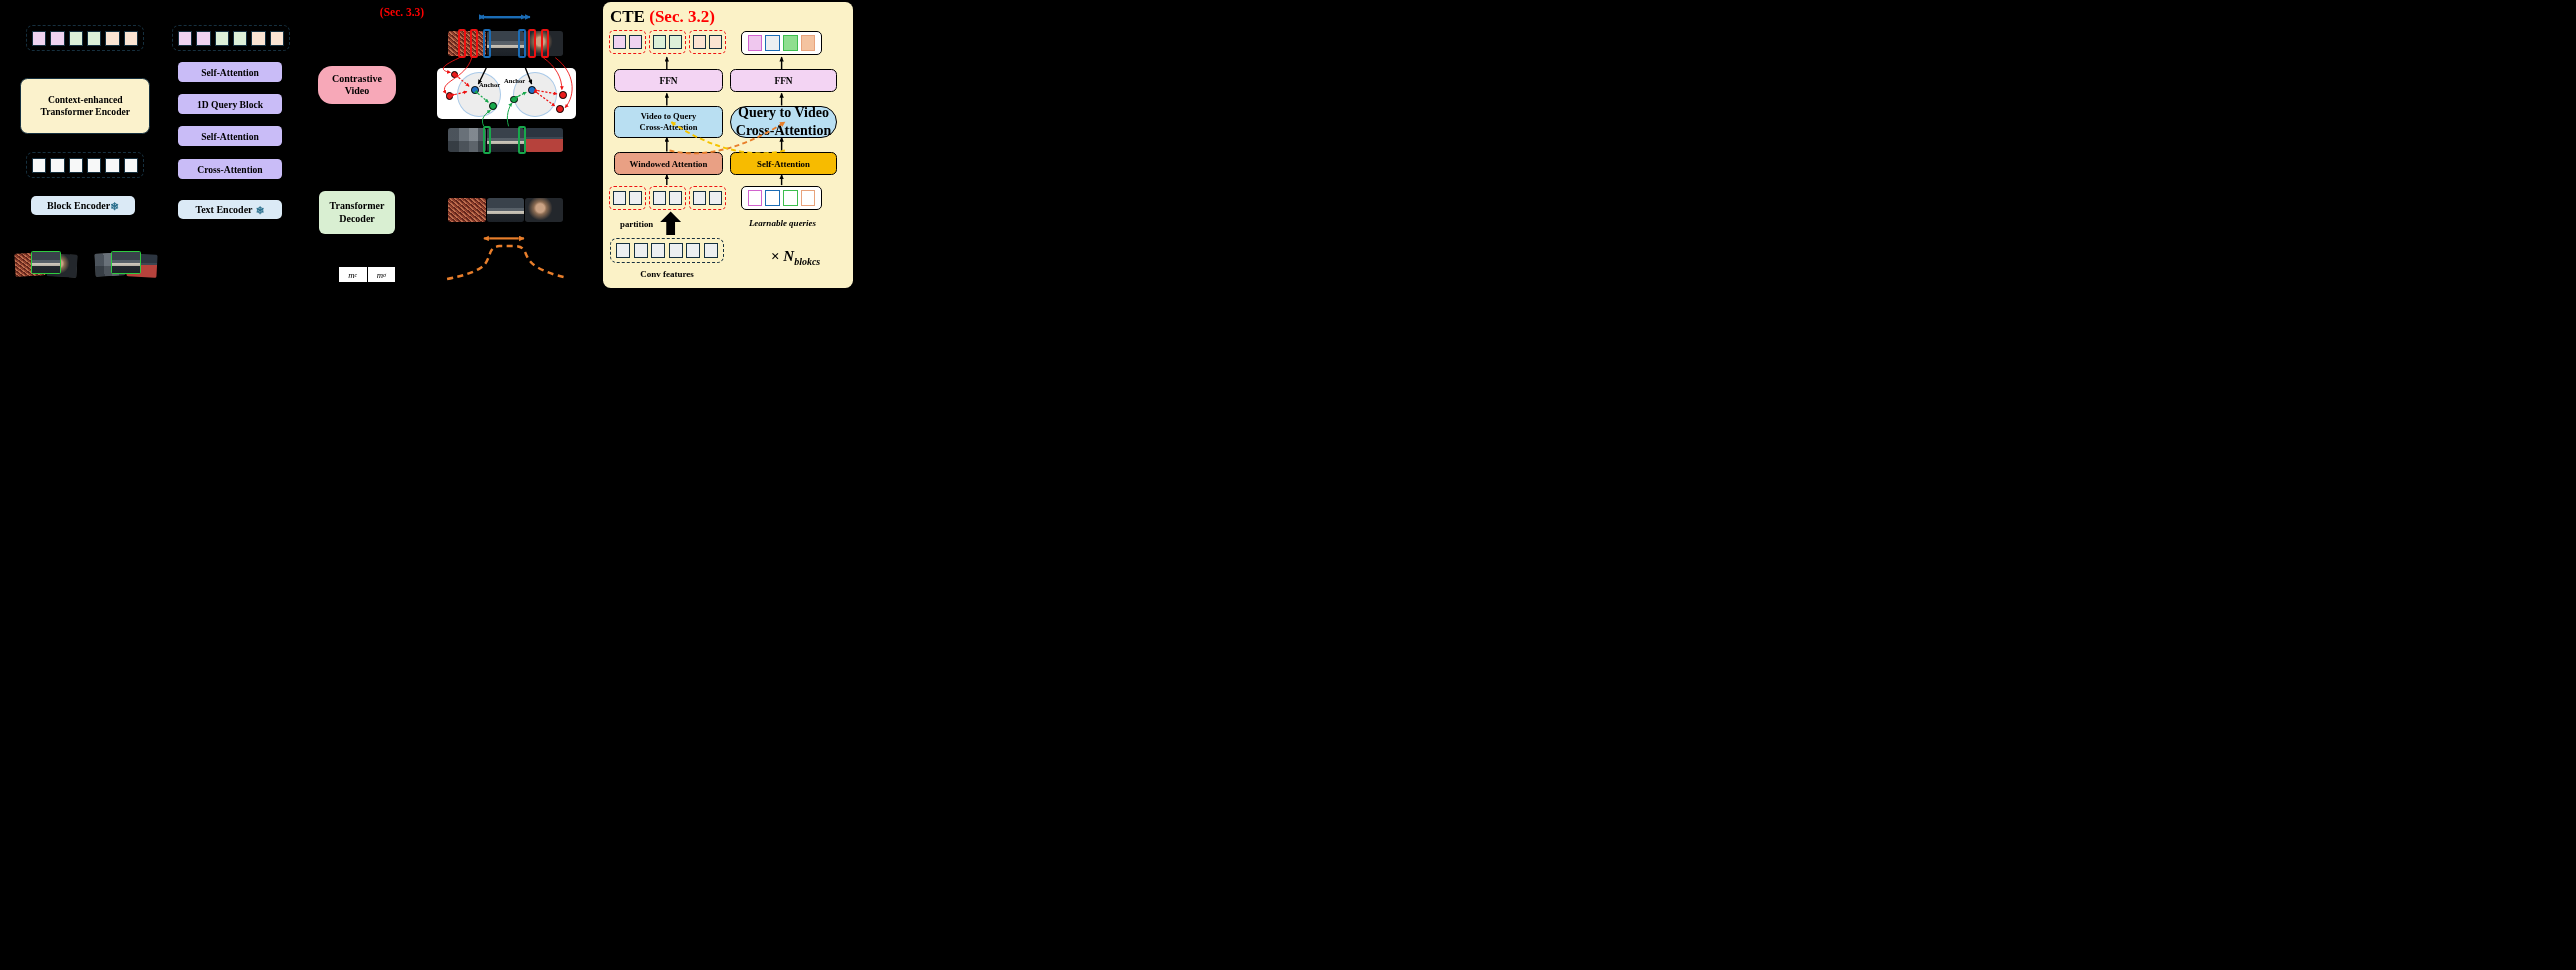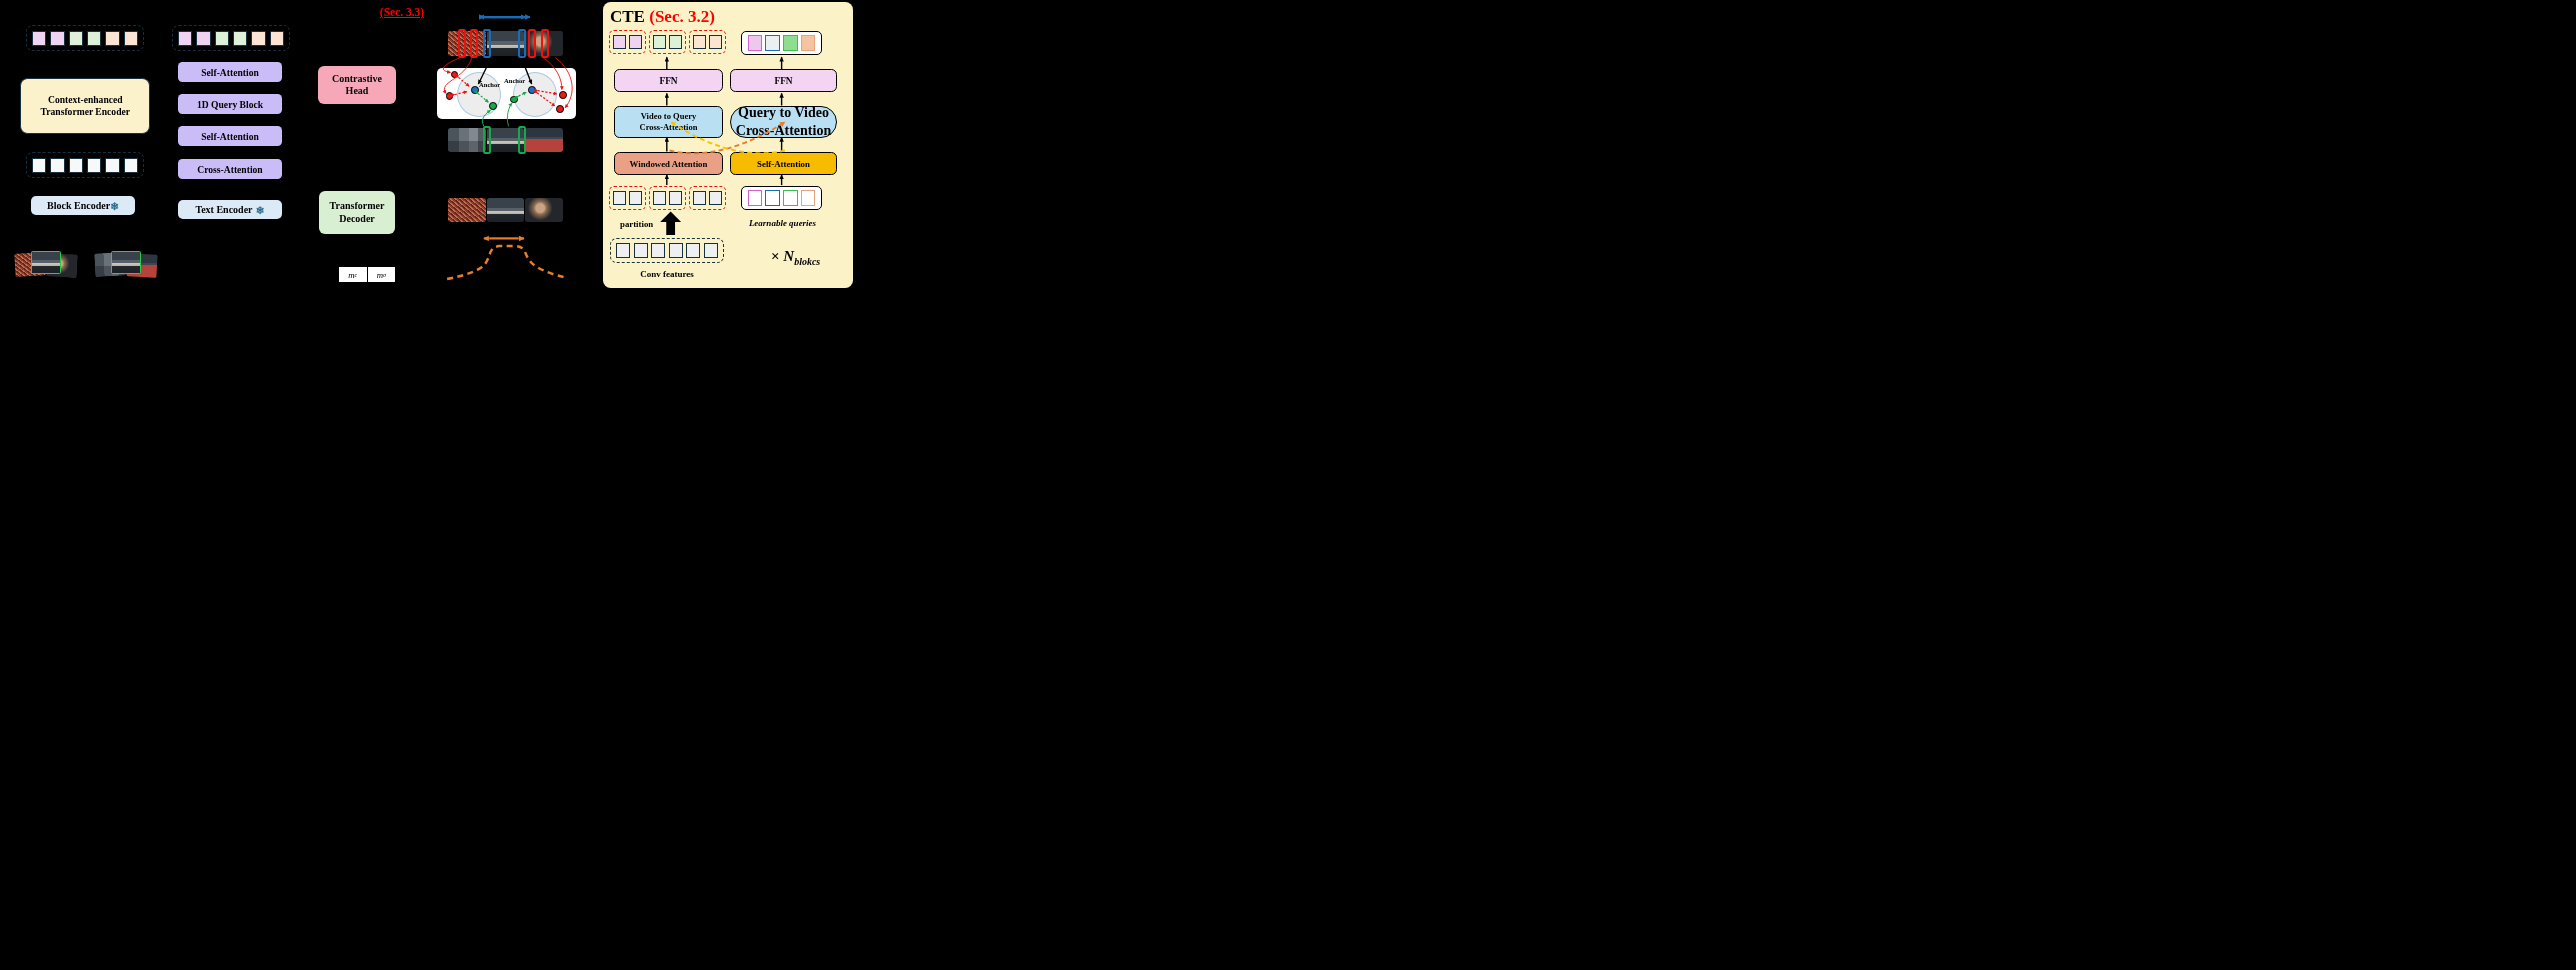--- a/index.html
+++ b/index.html
@@ -98,25 +98,25 @@
     </div>
   <div class="bx" style="left:178px;top:159px;width:104px;height:20.3px;background:#C9BCF7;border-radius:4.4px;font-size:9.6px;">
     <span>Cross-Attention</span>
     </div>
 
   <div class="bx" style="left:178px;top:200px;width:104px;height:19px;background:#DBEAF6;border-radius:5px;font-size:10px;flex-direction:row;gap:3.3px;">
     <span>Text Encoder</span>
       <span style="color:#2D718F;font-size:10.4px;">❄</span>
   </div>
 
-  <div class="lbl" style="left:372px;top:6px;width:60px;text-align:center;font-size:11.5px;color:#FF0000;text-decoration:underline;">(Sec. 3.3)</div>
-
-  <div class="bx" style="left:318px;top:66px;width:78px;height:38px;background:#F7A8B8;border-radius:6px;font-size:10px;line-height:1.25;">
+  <div class="lbl" style="left:372px;top:6px;width:60px;text-align:center;font-size:11.5px;color:#FF0000;">(Sec. 3.3)</div>
+
+  <div class="bx" style="left:318px;top:66px;width:78px;height:38px;background:#F7A8B8;border-radius:14px;font-size:10px;line-height:1.25;">
     <span>Contrastive</span>
-    <span>Head</span>
+    <span>Video</span>
   </div>
 
   <div class="bx" style="left:319px;top:191px;width:76px;height:43px;background:#D9EFD2;border-radius:6px;font-size:10px;line-height:1.25;">
     <span>Transformer</span>
     <span>Decoder</span>
   </div>
 
   <div class="mcells" style="left:339px;top:267px;">
     <div class="mcell">
       <span>m</span>

